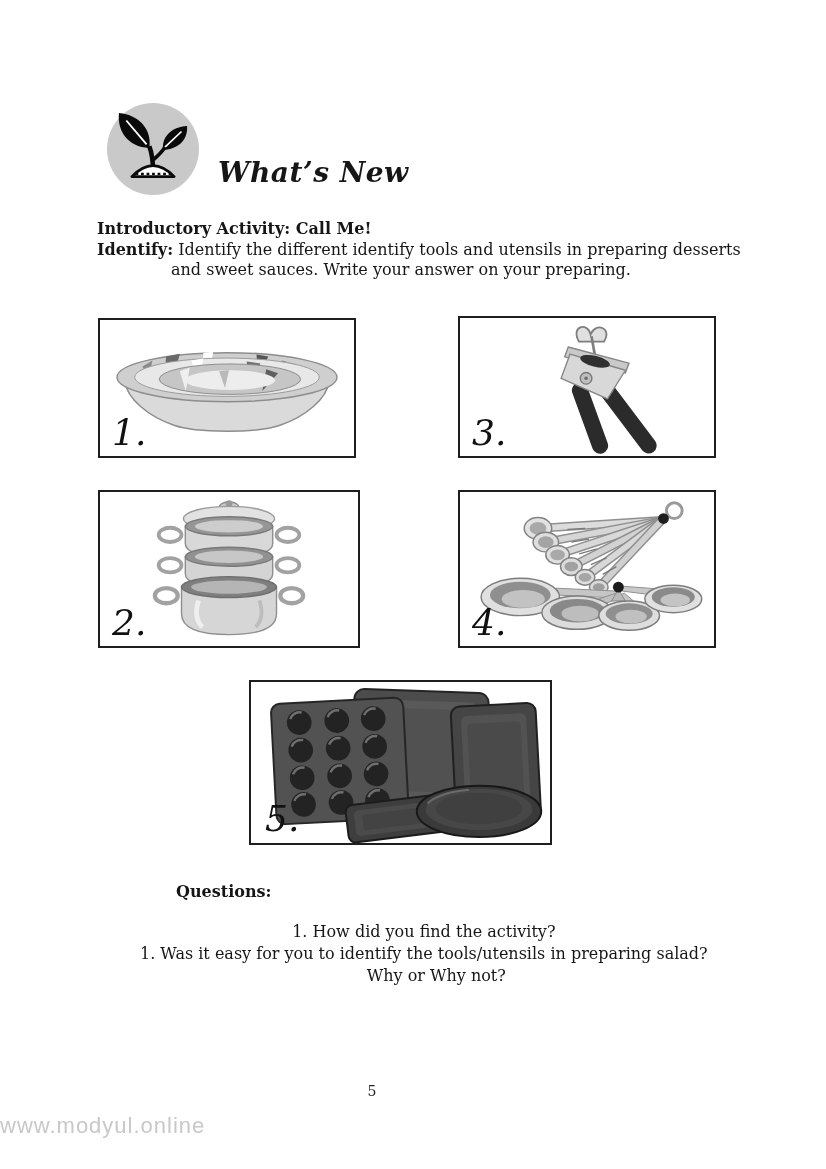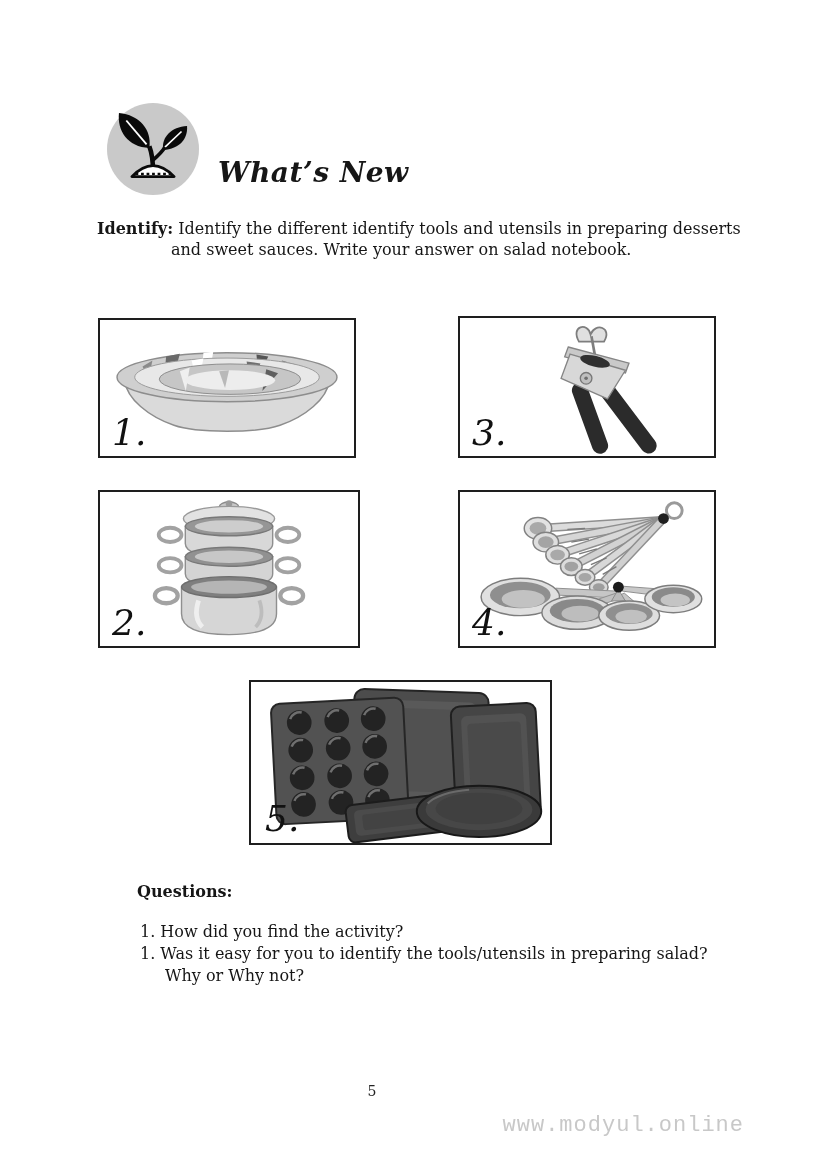--- a/index.html
+++ b/index.html
@@ -19,27 +19,27 @@
   .intro { position:absolute; left:97px; top:219px; font-size:16px; line-height:20.5px; white-space:nowrap; }
   .indent { margin-left:74px; }
   .bold { font-weight:bold; }
   .itembox { position:absolute; border:2px solid #1e1e1e; background:#fff; box-sizing:border-box; }
   .itembox .art { position:absolute; left:50%; transform:translateX(-50%); }
   .num {
     position:absolute; left:12px; bottom:5px;
     font-size:36px; font-style:italic; line-height:1; color:#111;
   }
   .questions { position:absolute; left:137px; top:882px; font-size:16px; }
-  .qlabel { font-weight:bold; margin-bottom:20px; }
-  .qitem { line-height:22px; white-space:nowrap; margin-left:3px; }
+  .qlabel { font-weight:bold; margin-bottom:20px;margin-left:39px; }
+  .qitem { line-height:22px; white-space:nowrap; margin-left:3px;text-align:center; }
   .qindent { margin-left:28px; }
   .pagenum { position:absolute; top:1083px; left:0; width:100%; text-align:center; font-size:14px; color:#222; }
   .watermark {
-    position:absolute; top:1113px; left:0; width:100%; text-align:right;
-    font-size:22px; color:#c8c8c8; font-family:Liberation Mono, monospace; letter-spacing:1px;
+    position:absolute; top:1113px; left:0; width:100%; text-align:left;
+    font-size:22px; color:#c8c8c8; font-family:Liberation Sans, sans-serif; letter-spacing:1px;
   }
 </style>
 </head>
 <body>
 
 <div class="page">
 
   <div class="badge">
     <svg width="92" height="92" viewBox="0 0 100 100">
       <path d="M46,49 C22,48 11,30 13,11 C35,13 49,29 46,49 Z" fill="#0a0a0a"></path>
@@ -48,22 +48,23 @@
       <line x1="63" y1="48" x2="81" y2="31" stroke="#ffffff" stroke-width="1.8"></line>
       <path d="M50,74 C50,63 49,55 46,47" stroke="#0a0a0a" stroke-width="5" fill="none"></path>
       <path d="M50,62 C56,57 60,53 63,48" stroke="#0a0a0a" stroke-width="4" fill="none"></path>
       <path d="M27,80 Q50,56 73,80 Z" fill="#ffffff" stroke="#0a0a0a" stroke-width="3" stroke-linejoin="round"></path>
       <line x1="31" y1="77" x2="69" y2="77" stroke="#0a0a0a" stroke-width="2.6" stroke-dasharray="3 3"></line>
     </svg>
   </div>
   <h1 class="title">What’s New</h1>
 
   <div class="intro">
+    <div class="bold">Introductory Activity: Call Me!</div>
     <div><span class="bold">Identify:</span><span> Identify the different identify tools and utensils in preparing desserts</span></div>
-    <div class="indent">and sweet sauces. Write your answer on salad notebook.</div>
+    <div class="indent">and sweet sauces. Write your answer on your preparing.</div>
   </div>
 
   <div class="itembox" style="left:98px;top:318px;width:258px;height:140px;">
     <svg class="art" style="top:14px;" width="236" height="108" viewBox="0 0 240 110">
       <path d="M16,48 C18,66 40,84 66,93 C88,101 152,101 174,93 C200,84 222,66 224,48 L224,44 L16,44 Z" fill="#dadada" stroke="#8d8d8d" stroke-width="1.5"></path>
       <ellipse cx="120" cy="44" rx="112" ry="25" fill="#cfcfcf" stroke="#8d8d8d" stroke-width="1.5"></ellipse>
       <polygon points="58,23 72,20 66,42 56,44" fill="#6a6a6a"></polygon>
       <polygon points="150,21 162,23 152,44" fill="#565656"></polygon>
       <polygon points="176,27 190,31 168,46" fill="#7a7a7a"></polygon>
       <polygon points="96,19 106,18 102,42 94,42" fill="#ffffff"></polygon>

